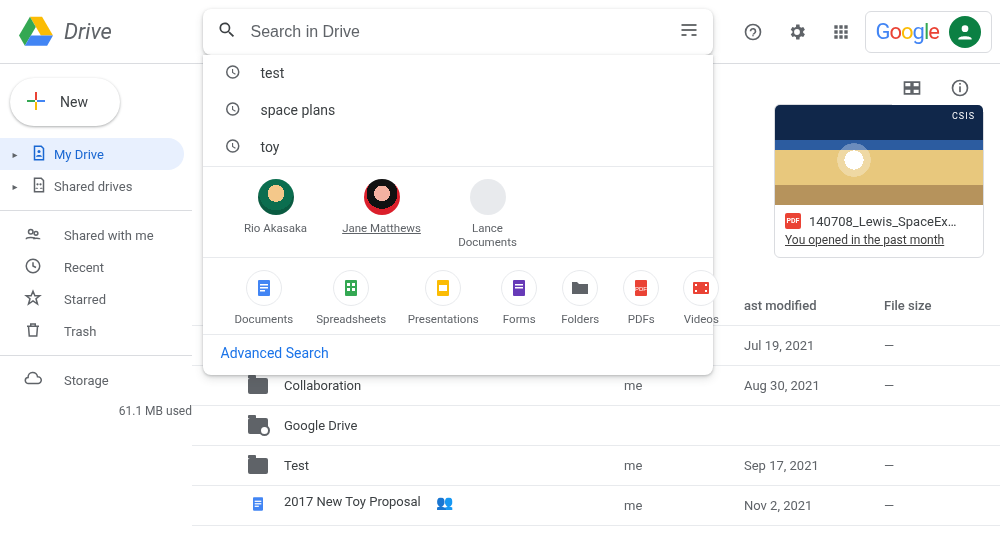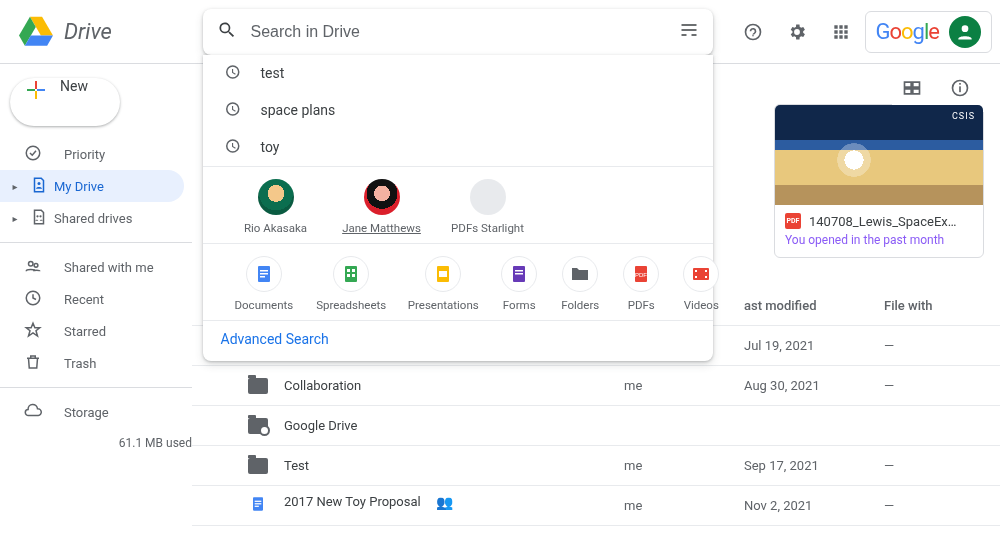--- a/index.html
+++ b/index.html
@@ -115,21 +115,21 @@
 
   
   .layout { display:flex; height: calc(537px - 64px);}
   .sidebar { width: 192px; padding: 10px 0; border-right: none;}
   .new-btn {
     margin: 4px 0 12px 10px;
     width: 110px; height: 48px;
     border-radius: 24px;
     box-shadow: 0 1px 3px rgba(60,64,67,.3), 0 1px 2px rgba(60,64,67,.15);
     background:#fff;
-    display:flex; gap:12px;
+    display:flex; align-items:center; gap:12px;
     padding-left:14px;
     font-size: 14px; color:#3c4043;
     cursor:pointer;
   }
   .nav-item {
     display:flex; align-items:center; gap: 22px;
     height: 32px;
     padding-left: 24px;
     border-radius: 0 16px 16px 0;
     margin-right: 8px;
@@ -161,21 +161,21 @@
   }
   .sugg-thumb { height: 100px; background: #f1f3f4;}
   .sugg-thumb.csis {
     background: linear-gradient(#10274a 0 35%, #2c5ca0 35% 45%, #e8c87d 45% 80%, #b6935c 80% 100%);
     position:relative;
   }
   .sugg-thumb.csis::after{content:"CSIS"; position:absolute; top:6px; right:8px; font-size:9px; letter-spacing:1px; color:#fff;}
   .sugg-thumb.csis::before{content:""; position:absolute; left:30%; top:38%; width:34px;height:34px;border-radius:50%;background:radial-gradient(circle,#fff 0 40%, rgba(255,255,255,.3) 40% 70%, transparent 70%);}
   .sugg-meta { padding: 8px 10px 10px 10px;}
   .sugg-title { display:flex; align-items:center; gap:8px; font-size:13px; color:#3c4043;}
-  .sugg-sub { font-size:12px; color:#8b5cf6; padding-top:4px;}
+  .sugg-sub { font-size:12px; color:#404040; padding-top:4px;text-decoration:underline;}
   .pdf-badge{width:16px;height:16px;background:#ea4335;border-radius:2px;display:flex;align-items:center;justify-content:center;color:#fff;font-size:7px;font-weight:700;}
 
   .file-table { margin-top: 28px; }
   .file-head, .file-row {
     display:grid;
     grid-template-columns: 40px 1fr 120px 140px 100px;
     align-items: center;
     padding: 0 16px;
     height: 40px;
     border-bottom: 1px solid #e8eaed;
@@ -254,21 +254,21 @@
           <div class="chip" style="width: 82px;">
             <div class="person-avatar rio"></div>
     <span>Rio Akasaka</span>
           </div>
           <div class="chip" style="width: 82px; text-decoration: underline;">
             <div class="person-avatar jane"></div>
     <span>Jane Matthews</span>
           </div>
           <div class="chip" style="width: 82px;">
             <div class="person-avatar lance"></div>
-    <span>PDFs Starlight</span>
+    <span>Lance Documents</span>
           </div>
         </div>
       <div class="types-row" id="types-row">
           <div class="chip">
             <div class="bubble">
       <svg width="24" height="24" viewBox="0 0 24 24">
                 <rect x="6" y="4" width="12" height="16" rx="1" fill="#4285f4"></rect>
                 <rect x="8" y="8" width="8" height="1.5" fill="#fff"></rect>
                 <rect x="8" y="11" width="8" height="1.5" fill="#fff"></rect>
                 <rect x="8" y="14" width="5" height="1.5" fill="#fff"></rect>
@@ -382,27 +382,20 @@
             <path fill="#EA4335" d="M11 3h2v8h-2z"></path>
             <path fill="#FBBC04" d="M11 13h2v8h-2z"></path>
             <path fill="#34A853" d="M3 11h8v2H3z"></path>
             <path fill="#4285F4" d="M13 11h8v2h-8z"></path>
           </svg>
       </span>
       <span>New</span>
     </div>
 
     <div id="nav1">
-        <div class="nav-item">
-          <span><svg class="i18" viewBox="0 0 24 24">
-              <circle cx="12" cy="12" r="9" fill="none" stroke="#5f6368" stroke-width="2"></circle>
-              <path d="M8 12l3 3 5-6" fill="none" stroke="#5f6368" stroke-width="2"></path>
-            </svg></span>
-       <span>Priority</span>
-        </div>
         <div class="nav-item active has-caret">
           <span class="caret">▸</span>
           <span><svg class="i18" viewBox="0 0 24 24">
               <path d="M6 3h9l3 3v15H6z" fill="none" stroke="currentColor" stroke-width="2"></path>
               <circle cx="12" cy="10" r="2" fill="currentColor"></circle>
               <path d="M8 17c0-3 8-3 8 0" fill="currentColor"></path>
             </svg></span>
        <span>My Drive</span>
         </div>
         <div class="nav-item has-caret">
@@ -486,21 +479,21 @@
     </div>
         </div>
       </div>
 
     <div class="file-table">
       <div class="file-head">
         <span></span>
           <span></span>
         <span></span>
         <span>ast modified</span>
-        <span>File with</span>
+        <span>File size</span>
       </div>
       <div id="file-rows">
           <div class="file-row">
             <span></span>
     <span class="fname">
               <span class="folder-ico"></span>
               <span>2022 planning</span>
             </span>
     <span class="muted">me</span>
     <span class="muted">Jul 19, 2021</span>

